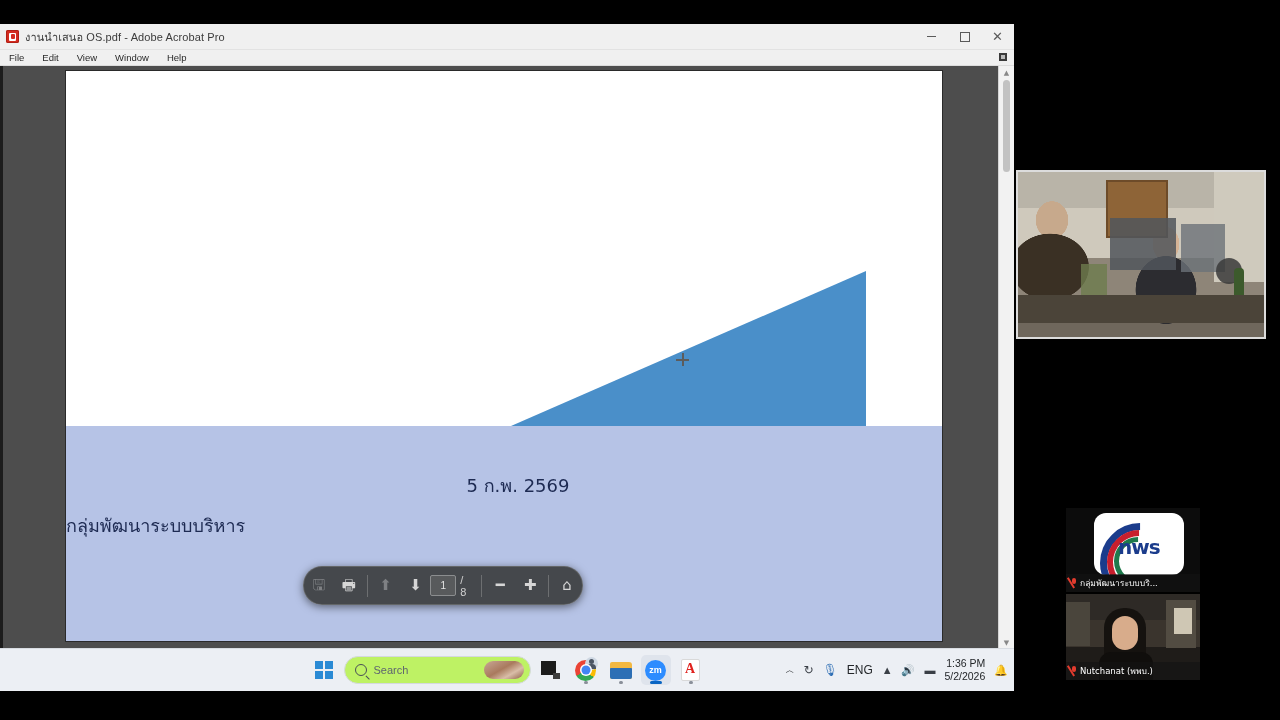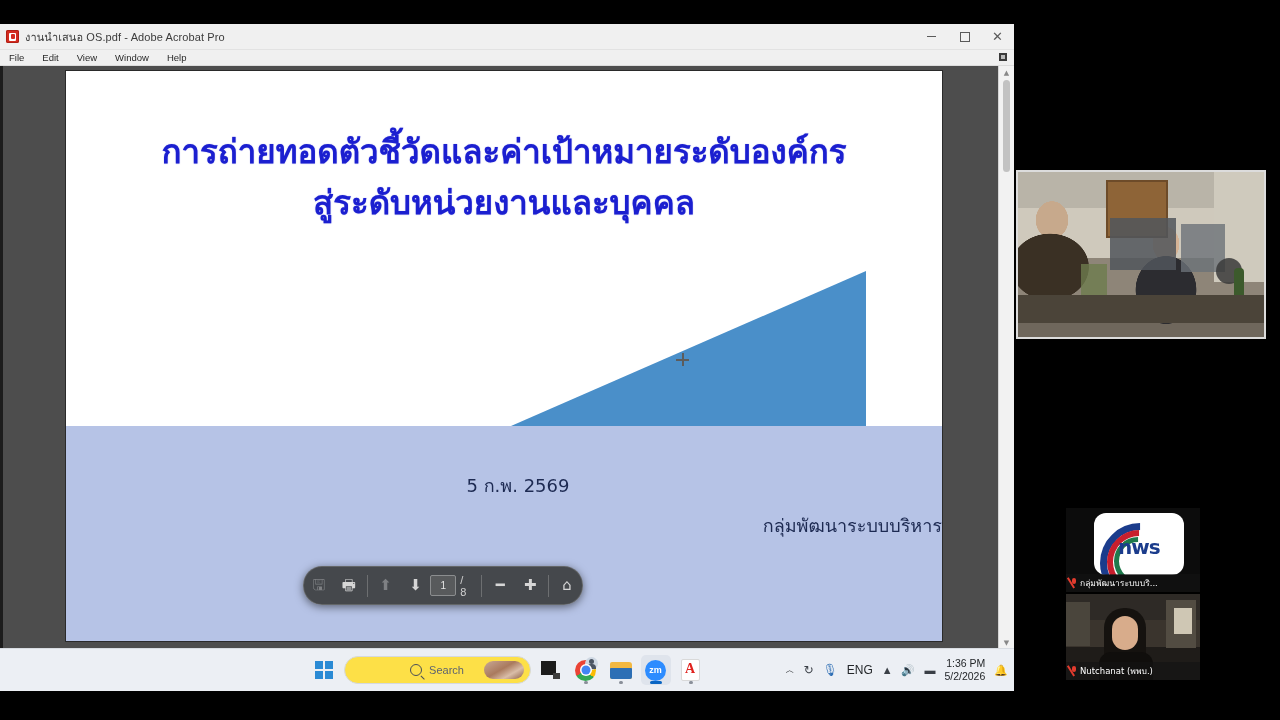--- a/index.html
+++ b/index.html
@@ -90,21 +90,21 @@
     text-shadow:0 0 1px rgba(27,31,208,.5);
   }
   #slide-title .ln{display:block;white-space:nowrap;}
   #slide-date{
     position:absolute;left:0;right:0;top:400px;text-align:center;
     color:#1d2a52;font-size:18px;
     font-family:"DejaVu Sans","Liberation Sans",sans-serif;
     padding-left:28px;
   }
   #slide-org{
-    position:absolute;left:0;right:0;top:440px;text-align:right;
+    position:absolute;left:0;right:0;top:440px;text-align:left;
     color:#1d2a52;font-size:18px;
     font-family:"DejaVu Sans","Liberation Sans",sans-serif;
   }
   #pdf-cursor{
     position:absolute;left:610px;top:282px;width:13px;height:13px;pointer-events:none;
   }
   #pdf-cursor:before,#pdf-cursor:after{
     content:"";position:absolute;background:#5c5c5c;
   }
   #pdf-cursor:before{left:6px;top:0;width:1.5px;height:13px;}
@@ -166,23 +166,23 @@
   .tb-icon.active{background:#dfe4ec;}
   .tb-icon .dot{
     position:absolute;bottom:1px;left:50%;transform:translateX(-50%);
     width:4px;height:3px;border-radius:2px;background:#8a8f99;
   }
   .tb-icon .dot.wide{width:12px;background:#0a65c2;}
   #start-btn{width:30px;height:30px;display:flex;align-items:center;justify-content:center;}
   .win-logo{display:grid;grid-template-columns:8px 8px;grid-template-rows:8px 8px;gap:2px;}
   .win-logo i{background:#2a8ad4;display:block;}
   #search-pill{
-    width:165px;height:26px;background:#fde047;border:1px solid #d5d9df;border-radius:14px;
+    width:165px;height:26px;background:#bef264;border:1px solid #d5d9df;border-radius:14px;
     display:flex;align-items:center;padding:0 10px;gap:7px;
-    font-size:11px;color:#5e6470;position:relative;overflow:hidden;justify-content:center;
+    font-size:11px;color:#5e6470;position:relative;overflow:hidden;
   }
   #search-pill .mag{
     width:10px;height:10px;border:1.4px solid #4a4f58;border-radius:50%;position:relative;flex:none;
   }
   #search-pill .mag:after{
     content:"";position:absolute;right:-4px;bottom:-3px;width:5px;height:1.4px;
     background:#4a4f58;transform:rotate(45deg);
   }
   #search-thumb{
     position:absolute;right:6px;top:4px;width:40px;height:18px;border-radius:9px;
@@ -371,24 +371,20 @@
 
     <div id="viewer">
       <div id="viewer-left-edge"></div>
       <div id="viewer-body">
 
         <div id="pdf-page">
           <div id="slide-upper"></div>
           <div id="slide-triangle"></div>
           <div id="slide-lower"></div>
 
-          <div id="slide-title">
-            <span class="ln">การถ่ายทอดตัวชี้วัดและค่าเป้าหมายระดับองค์กร</span>
-            <span class="ln">สู่ระดับหน่วยงานและบุคคล</span>
-          </div>
 
           <div id="slide-date">5 ก.พ. 2569</div>
           <div id="slide-org">กลุ่มพัฒนาระบบบริหาร</div>
 
           <div id="pdf-cursor"></div>
         </div>
 
         <div id="pdf-toolbar">
           <div class="tb dim">🖫</div>
           <div class="tb">🖶</div>

